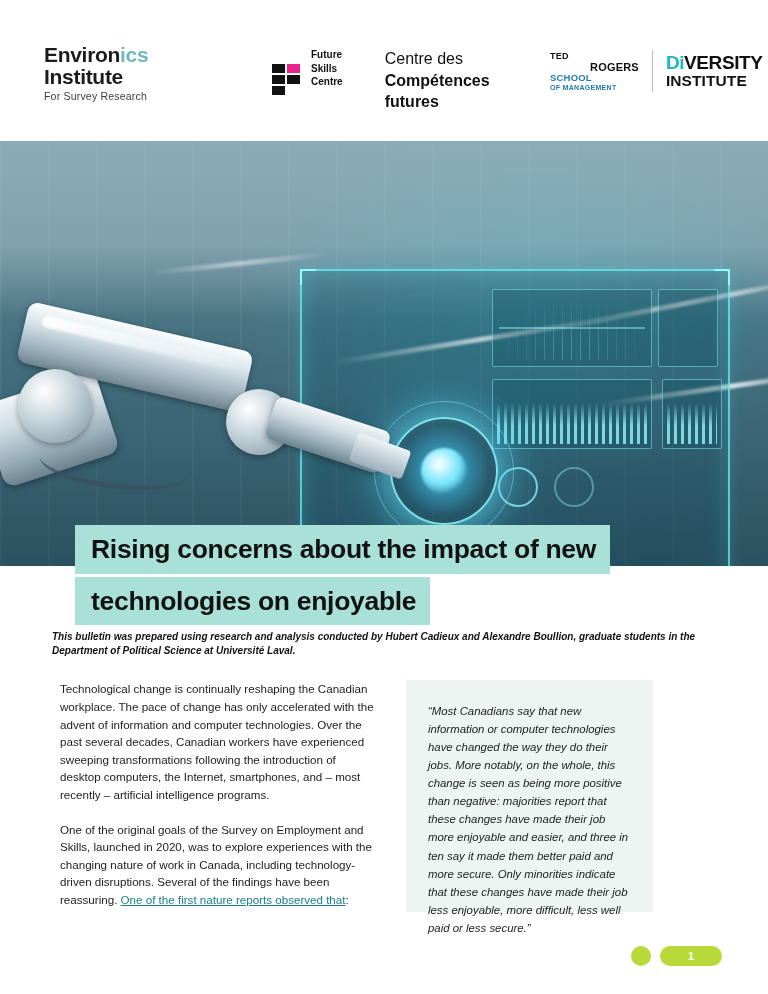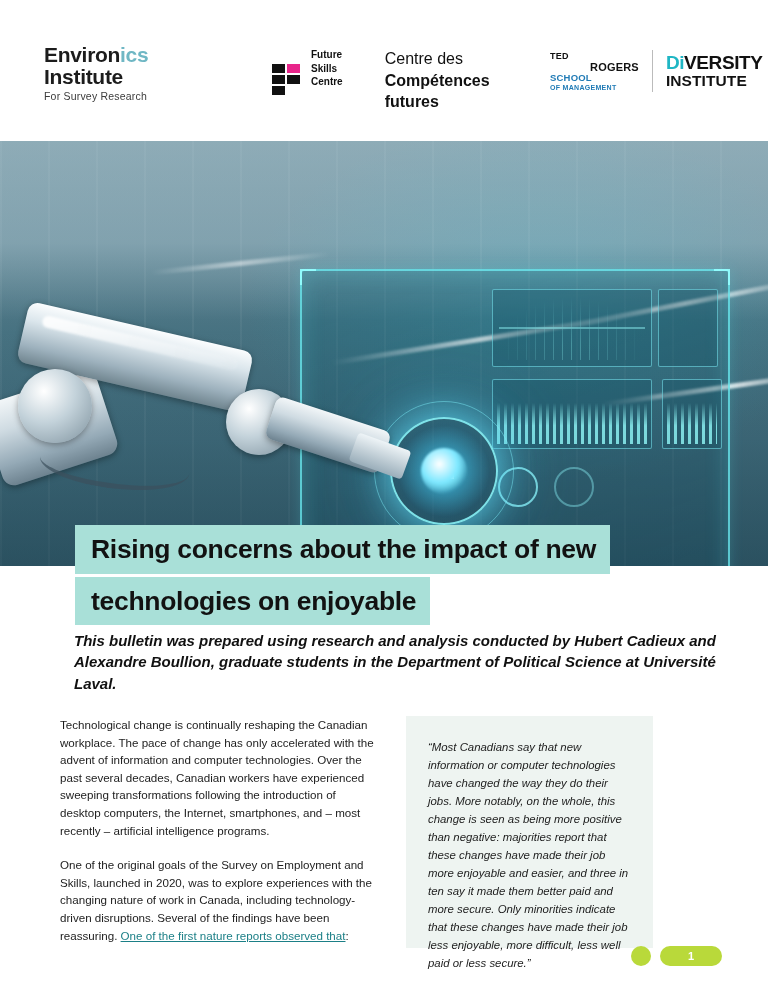--- a/index.html
+++ b/index.html
@@ -302,26 +302,26 @@
   .title-l2 { margin-left: 46px; margin-top: 3px; }
 
   
   .content {
     position: absolute;
     left: 0; top: 630px;
     width: 768px;
     padding: 0 46px;
   }
   .byline {
-    font-size: 15px;
+    font-size: 10px;
     font-style: italic;
     font-weight: bold;
     line-height: 1.42;
     color: #111;
-    margin: 0 0 22px 28px;
+    margin: 0 0 22px 6px;
     max-width: 660px;
   }
   .cols {
     display: flex;
     gap: 28px;
     margin-left: 14px;
   }
   .col-left {
     width: 318px;
     font-size: 11.6px;

